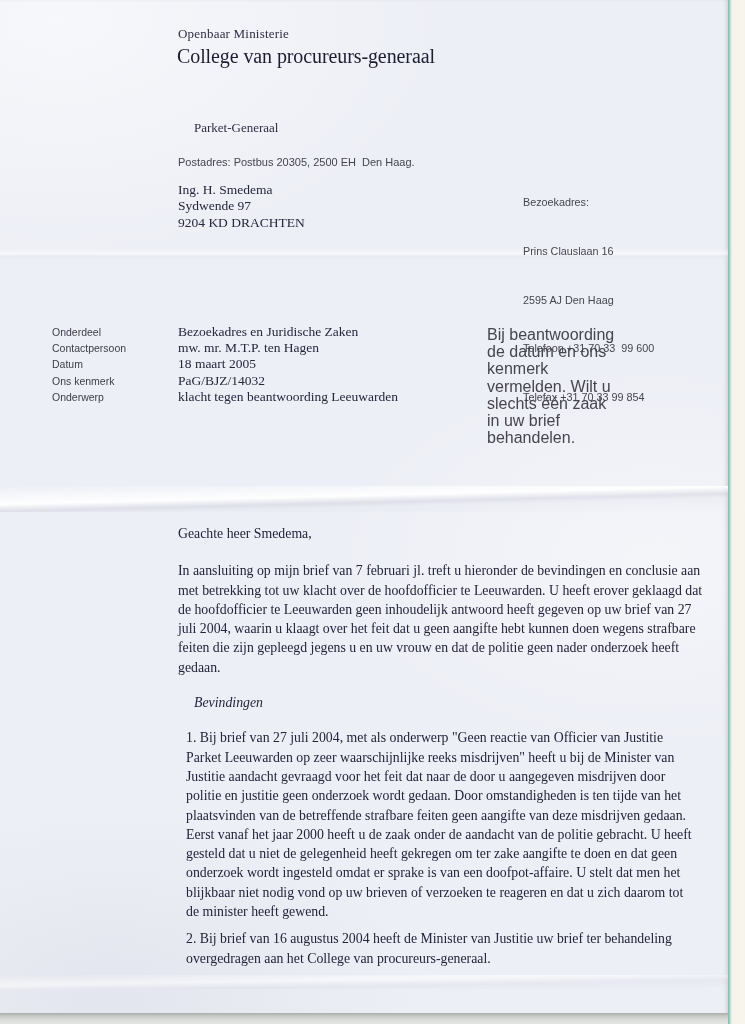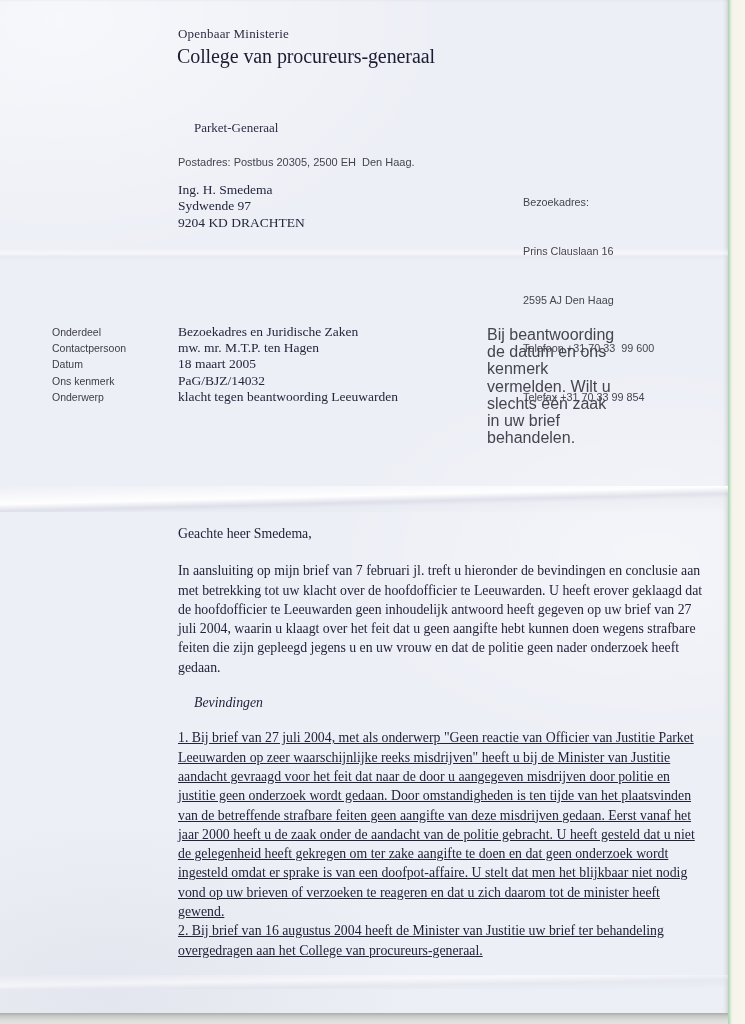--- a/index.html
+++ b/index.html
@@ -6,21 +6,21 @@
     margin: 0;
     padding: 0;
     background: #ffffff;
   }
   .scan {
     position: relative;
     width: 745px;
     height: 1024px;
     overflow: hidden;
     font-family: "Liberation Serif", serif;
-    background: #86efac; 
+    background: #14b8a6; 
   }
   
   .paper {
     position: absolute;
     left: 0; top: 0;
     width: 728px; height: 1015px;
     background:
       radial-gradient(90% 40% at 8% 2%, rgba(255,255,255,0.55), rgba(255,255,255,0) 60%),
       radial-gradient(70% 30% at 90% 55%, rgba(255,255,255,0.4), rgba(255,255,255,0) 65%),
       radial-gradient(60% 25% at 15% 98%, rgba(206,207,221,0.30), rgba(206,207,221,0) 70%),
@@ -162,21 +162,21 @@
     font-size: 13.8px;
     line-height: 19.3px;
     color: #23233a;
   }
   .salutation { margin: 0 0 18px 0; }
   .intro      { margin: 0 0 15px 0; }
   .findings-heading {
     font-style: italic;
     margin: 16px;
   }
-  .finding { margin: 0; text-decoration: underline; }
+  .finding { margin: 8px; }
 </style>
 </head>
 <body>
 
 <div class="scan">
 
   <div class="paper"></div>
   <div class="crease-faint-top"></div>
   <div class="crease-main"></div>
   <div class="crease-faint-bottom"></div>

